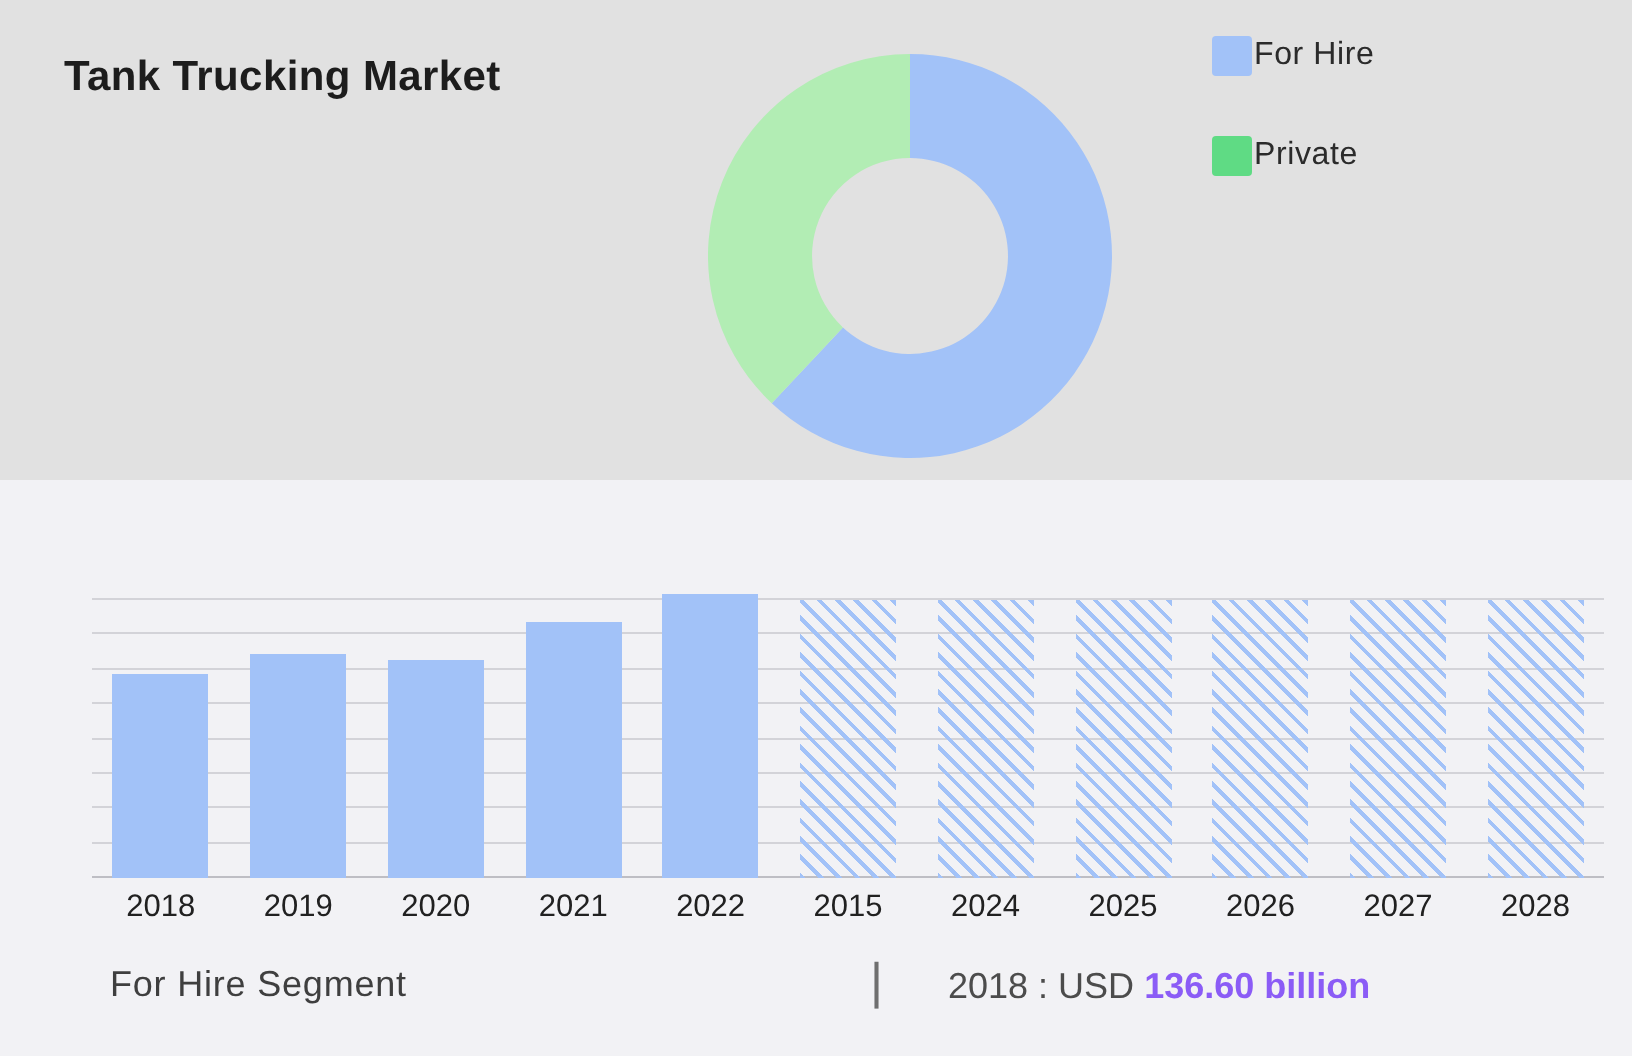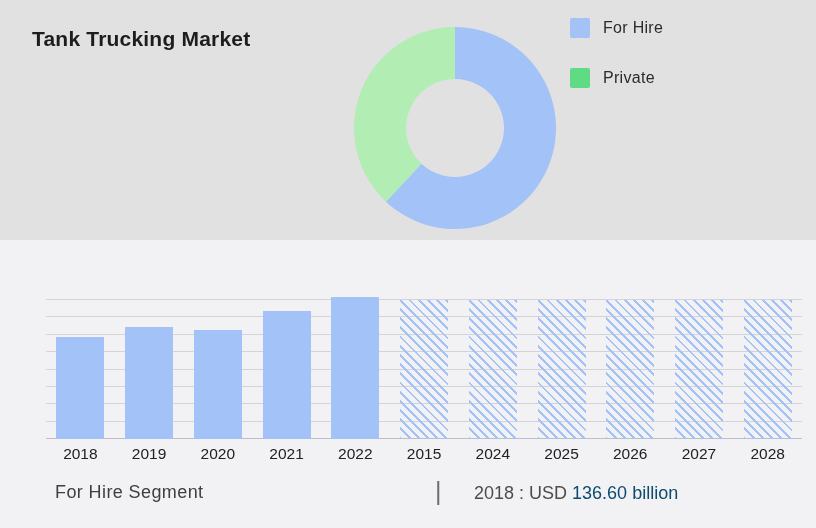--- a/index.html
+++ b/index.html
@@ -17,21 +17,21 @@
   *{margin:0;padding:0;box-sizing:border-box;}
   body{font-family:"Liberation Sans","DejaVu Sans",sans-serif;background:#ffffff;}
   .stage{position:relative;width:816px;height:528px;overflow:hidden;background:var(--bottom-bg);}
 
   
   .top-section{position:absolute;left:0;top:0;width:816px;height:240px;background:var(--top-bg);}
   .page-title{position:absolute;left:32px;top:27px;font-size:21px;font-weight:bold;color:var(--text-dark);letter-spacing:.2px;}
   .page-subtitle{position:absolute;left:32px;top:58px;font-size:19px;font-weight:normal;color:var(--text-gray);letter-spacing:.4px;}
   .donut-svg{position:absolute;left:354px;top:27px;width:202px;height:202px;}
   .legend{position:absolute;left:570px;top:18px;display:flex;flex-direction:column;gap:30px;}
-  .legend-item{display:flex;align-items:center;gap:13px;}
+  .legend-item{display:flex;align-items:center;gap:1px;margin-left:36px;}
   .legend-swatch{width:20px;height:20px;border-radius:2px;flex:0 0 auto;}
   .legend-label{font-size:16px;color:#2B2B2B;letter-spacing:.3px;}
 
   
   .bottom-section{position:absolute;left:16px;top:240px;width:816px;height:246px;background:var(--bottom-bg);}
   .plot{position:absolute;left:30px;top:60px;width:756px;height:139px;overflow:visible;}
   .grid-layer{position:absolute;inset:0;}
   .grid-line{position:absolute;left:0;right:0;height:1px;background:var(--grid);}
   .grid-line.axis-line{background:var(--axis);}
   .bars-layer{position:absolute;inset:0;display:flex;}
@@ -39,21 +39,21 @@
   .bar{width:48px;}
   .bar.solid{background:var(--blue);}
   .bar.hatched{background:repeating-linear-gradient(45deg,var(--blue) 0,var(--blue) 2px,transparent 2px,transparent 6.5px);}
   .xlabels{position:absolute;left:30px;top:205px;width:756px;display:flex;}
   .xlabel{flex:1 1 0;text-align:center;font-size:15.5px;color:#212121;}
 
   
   .segment-label{position:absolute;left:39px;top:242px;font-size:18px;color:var(--text-footer);letter-spacing:.4px;}
   .footer-separator{position:absolute;left:419px;top:237px;font-size:25px;font-weight:300;color:#6F6F6F;}
   .footer-value{position:absolute;left:458px;top:243px;font-size:18px;color:#4C4C4C;}
-  .footer-value b{color:#0c4a6e;font-weight:normal;}
+  .footer-value b{color:#8b5cf6;font-weight:bold;}
   .site-url{position:absolute;left:0;top:265px;width:816px;text-align:center;font-size:14px;color:#2C2C2C;}
 </style>
 </head>
 <body>
 
 <div class="stage">
 
   <section class="top-section">
     <h1 class="page-title">Tank Trucking Market</h1>
 

